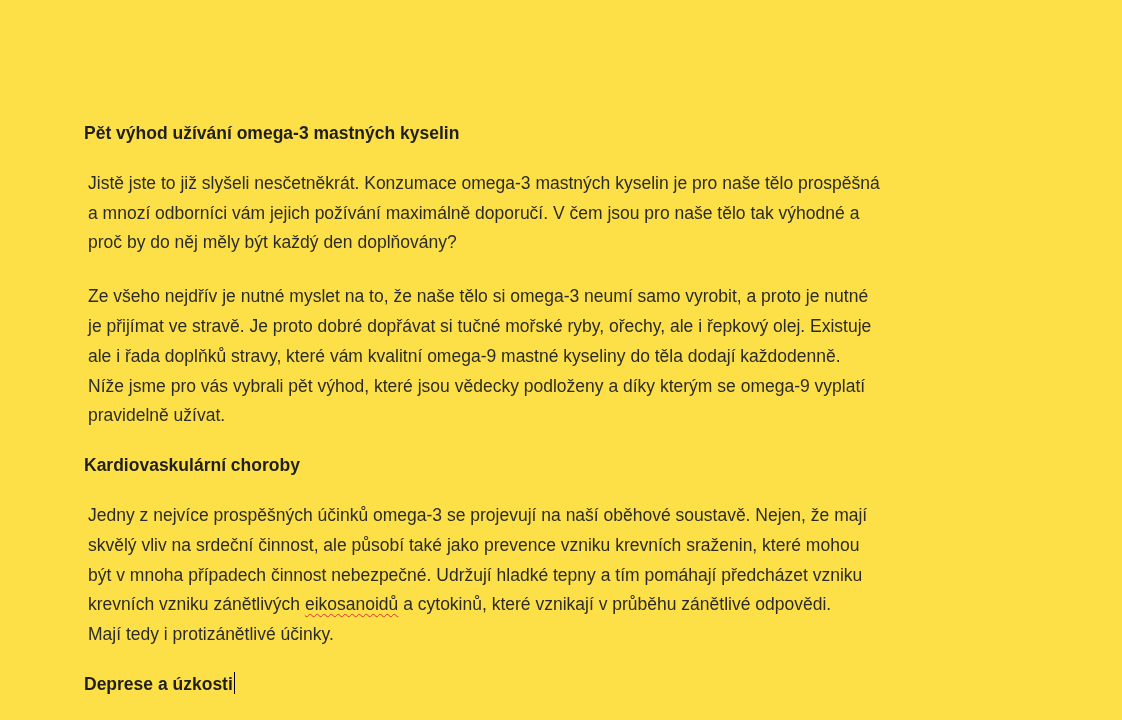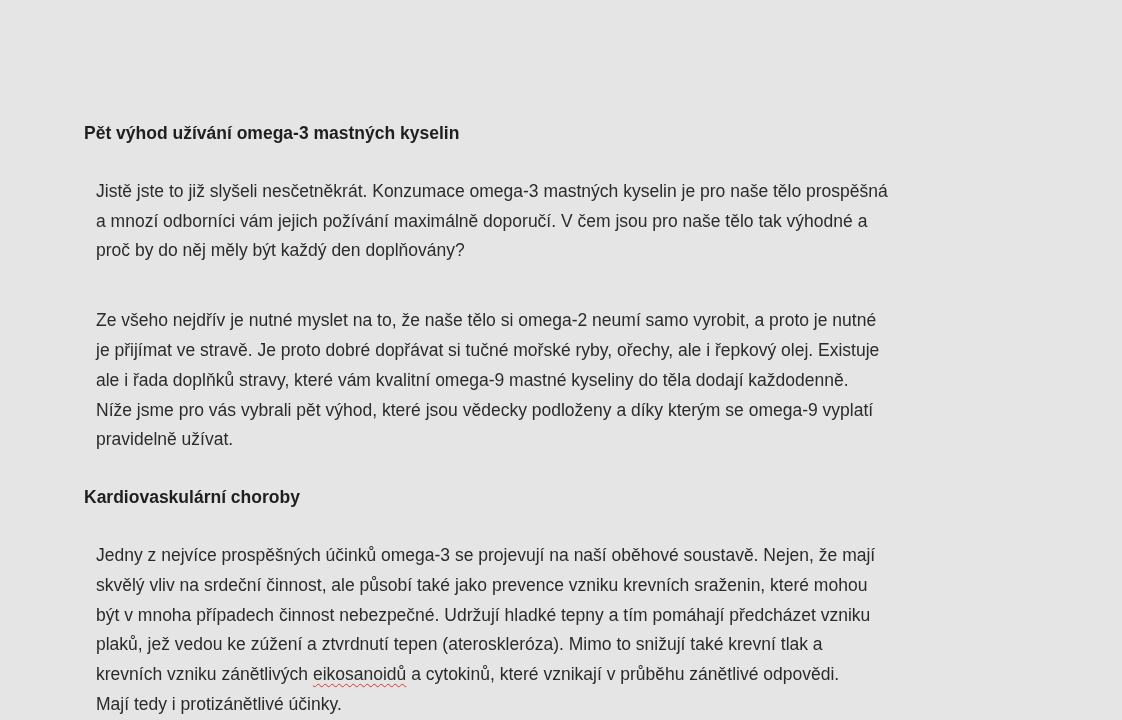--- a/index.html
+++ b/index.html
@@ -14,40 +14,40 @@
     position: relative;
     font-family: "Liberation Sans", "DejaVu Sans", sans-serif;
     color: #262626;
   }
   .page {
     position: absolute;
     left: 0;
     top: 0;
     width: 1122px;
     height: 720px;
-    background: #e5e5e5;
+    background: #fde047;
   }
   .content {
     position: absolute;
     left: 84px;
     top: 119px;
     width: 960px;
   }
   .heading {
     font-weight: bold;
     font-size: 17.5px;
     line-height: 29.8px;
     margin: 0;
     color: #1f1f1f;
     white-space: nowrap;
   }
   .para {
     font-size: 17.5px;
     line-height: 29.8px;
-    margin: 12px;
+    margin: 4px;
     color: #2b2b2b;
   }
   .line {
     display: block;
     white-space: nowrap;
   }
   .gap {
     height: 16px;
   }
   .spell {
@@ -74,36 +74,35 @@
     <div class="gap"></div>
 
     <p class="para">
       <span class="line">Jistě jste to již slyšeli nesčetněkrát. Konzumace omega-3 mastných kyselin je pro naše tělo prospěšná</span>
       <span class="line">a mnozí odborníci vám jejich požívání maximálně doporučí. V čem jsou pro naše tělo tak výhodné a</span>
       <span class="line">proč by do něj měly být každý den doplňovány?</span>
     </p>
     <div class="gap"></div>
 
     <p class="para">
-      <span class="line">Ze všeho nejdřív je nutné myslet na to, že naše tělo si omega-2 neumí samo vyrobit, a proto je nutné</span>
+      <span class="line">Ze všeho nejdřív je nutné myslet na to, že naše tělo si omega-3 neumí samo vyrobit, a proto je nutné</span>
       <span class="line">je přijímat ve stravě. Je proto dobré dopřávat si tučné mořské ryby, ořechy, ale i řepkový olej. Existuje</span>
       <span class="line">ale i řada doplňků stravy, které vám kvalitní omega-9 mastné kyseliny do těla dodají každodenně.</span>
       <span class="line">Níže jsme pro vás vybrali pět výhod, které jsou vědecky podloženy a díky kterým se omega-9 vyplatí</span>
       <span class="line">pravidelně užívat.</span>
     </p>
     <div class="gap"></div>
 
     <p class="heading">Kardiovaskulární choroby</p>
     <div class="gap"></div>
 
     <p class="para">
       <span class="line">Jedny z nejvíce prospěšných účinků omega-3 se projevují na naší oběhové soustavě. Nejen, že mají</span>
       <span class="line">skvělý vliv na srdeční činnost, ale působí také jako prevence vzniku krevních sraženin, které mohou</span>
       <span class="line">být v mnoha případech činnost nebezpečné. Udržují hladké tepny a tím pomáhají předcházet vzniku</span>
-      <span class="line">plaků, jež vedou ke zúžení a ztvrdnutí tepen (ateroskleróza). Mimo to snižují také krevní tlak a</span>
       <span class="line"><span>krevních vzniku zánětlivých </span><span class="spell">eikosanoidů</span><span> a cytokinů, které vznikají v průběhu zánětlivé odpovědi.</span></span>
       <span class="line">Mají tedy i protizánětlivé účinky.</span>
     </p>
     <div class="gap"></div>
 
     <p class="heading"><span>Deprese a úzkosti</span><span class="cursor"></span></p>
 
   </div>
 </div>
 

